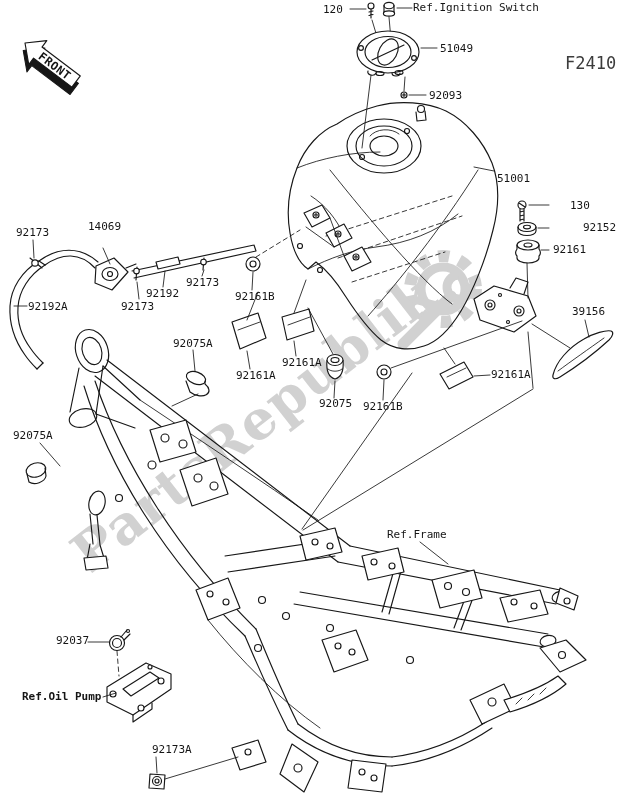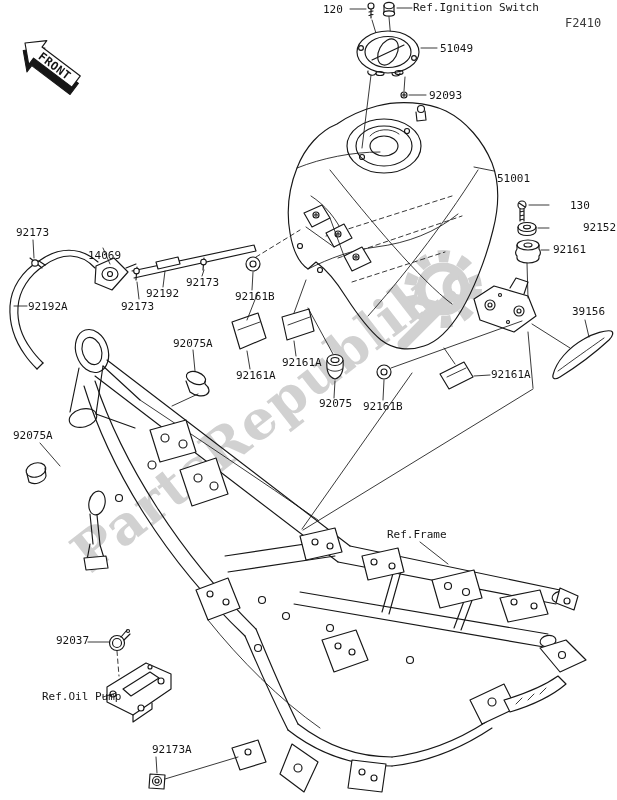--- a/index.html
+++ b/index.html
@@ -5,21 +5,21 @@
   html,body { margin:0; padding:0; background:#ffffff; }
   .stage {
     position:relative; width:617px; height:800px; background:#ffffff;
     overflow:hidden; font-family:"DejaVu Sans Mono", monospace;
   }
   .stage svg { position:absolute; left:0; top:0; }
   .lbl {
     position:absolute; font-size:11px; line-height:14px; color:#151515;
     white-space:nowrap; font-family:"DejaVu Sans Mono", monospace;
   }
-  .code { font-size:12px; color:#3c3c3c; }
+  .code { font-size:17px; color:#3c3c3c;margin-top:40px; }
   
   .ln  { fill:none; stroke:#171717; stroke-width:1.15; stroke-linecap:round; stroke-linejoin:round; }
   .fw  { fill:#ffffff; stroke:#171717; stroke-width:1.15; stroke-linejoin:round; }
   .blk { fill:#161616; stroke:#161616; stroke-width:1; stroke-linejoin:round; }
   .dsh { stroke-dasharray:4.5 3.5; }
   .thin{ stroke-width:0.85; }
   .wm  { fill:#c9c9c9; font-family:"DejaVu Serif", serif; font-weight:bold; font-size:54px; letter-spacing:1px; }
   .wmln{ stroke:#c9c9c9; fill:none; }
   .arrtxt { font-family:"DejaVu Sans Mono", monospace; font-weight:bold; font-size:11.5px; fill:#141414; letter-spacing:0.5px; }
 </style>
@@ -346,32 +346,32 @@
 <div class="lbl" style="left:323px; top:3px;">120</div>
 <div class="lbl" style="left:413px; top:1px;">Ref.Ignition Switch</div>
 <div class="lbl code" style="left:565px; top:16px;">F2410</div>
 <div class="lbl" style="left:440px; top:42px;">51049</div>
 <div class="lbl" style="left:429px; top:89px;">92093</div>
 <div class="lbl" style="left:497px; top:164px;margin-top:8px;">51001</div>
 <div class="lbl" style="left:553px; top:199px;margin-left:17px;">130</div>
 <div class="lbl" style="left:583px; top:221px;">92152</div>
 <div class="lbl" style="left:553px; top:243px;">92161</div>
 <div class="lbl" style="left:16px;  top:226px;">92173</div>
-<div class="lbl" style="left:88px;  top:249px;text-align:right;">14069</div>
+<div class="lbl" style="left:88px;  top:220px;text-align:right;">14069</div>
 <div class="lbl" style="left:186px; top:276px;">92173</div>
 <div class="lbl" style="left:146px; top:287px;">92192</div>
 <div class="lbl" style="left:235px; top:290px;">92161B</div>
 <div class="lbl" style="left:28px;  top:300px;">92192A</div>
 <div class="lbl" style="left:121px; top:300px;">92173</div>
 <div class="lbl" style="left:572px; top:305px;">39156</div>
 <div class="lbl" style="left:173px; top:337px;">92075A</div>
 <div class="lbl" style="left:282px; top:356px;">92161A</div>
 <div class="lbl" style="left:236px; top:369px;">92161A</div>
 <div class="lbl" style="left:491px; top:368px;">92161A</div>
 <div class="lbl" style="left:319px; top:397px;">92075</div>
 <div class="lbl" style="left:363px; top:400px;">92161B</div>
 <div class="lbl" style="left:13px;  top:429px;">92075A</div>
 <div class="lbl" style="left:387px; top:528px;">Ref.Frame</div>
 <div class="lbl" style="left:56px;  top:634px;">92037</div>
-<div class="lbl" style="left:42px;  top:690px;">Ref.Oil Pump</div>
+<div class="lbl" style="left:22px;  top:690px;font-weight:bold;">Ref.Oil Pump</div>
 <div class="lbl" style="left:152px; top:743px;">92173A</div>
 
 </div>
 
 </body></html>

